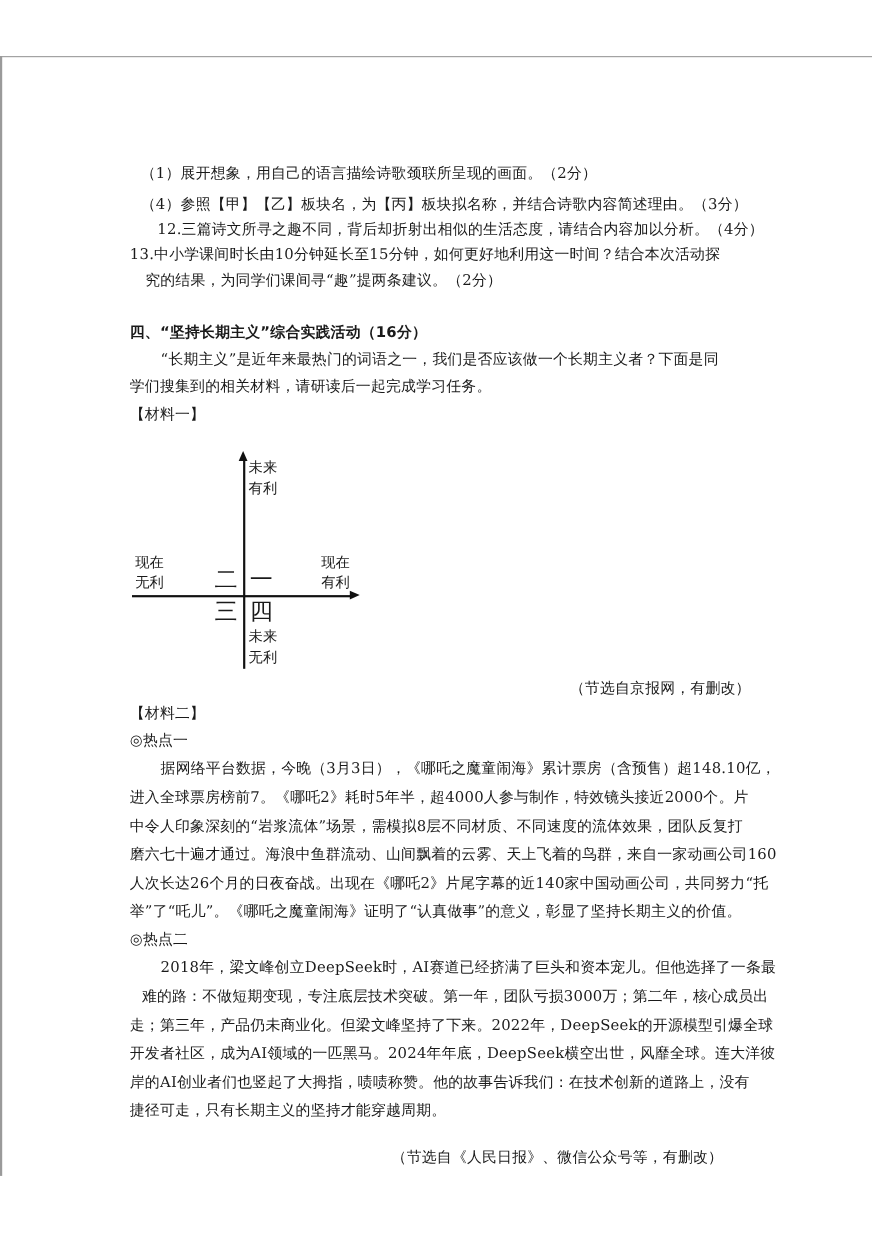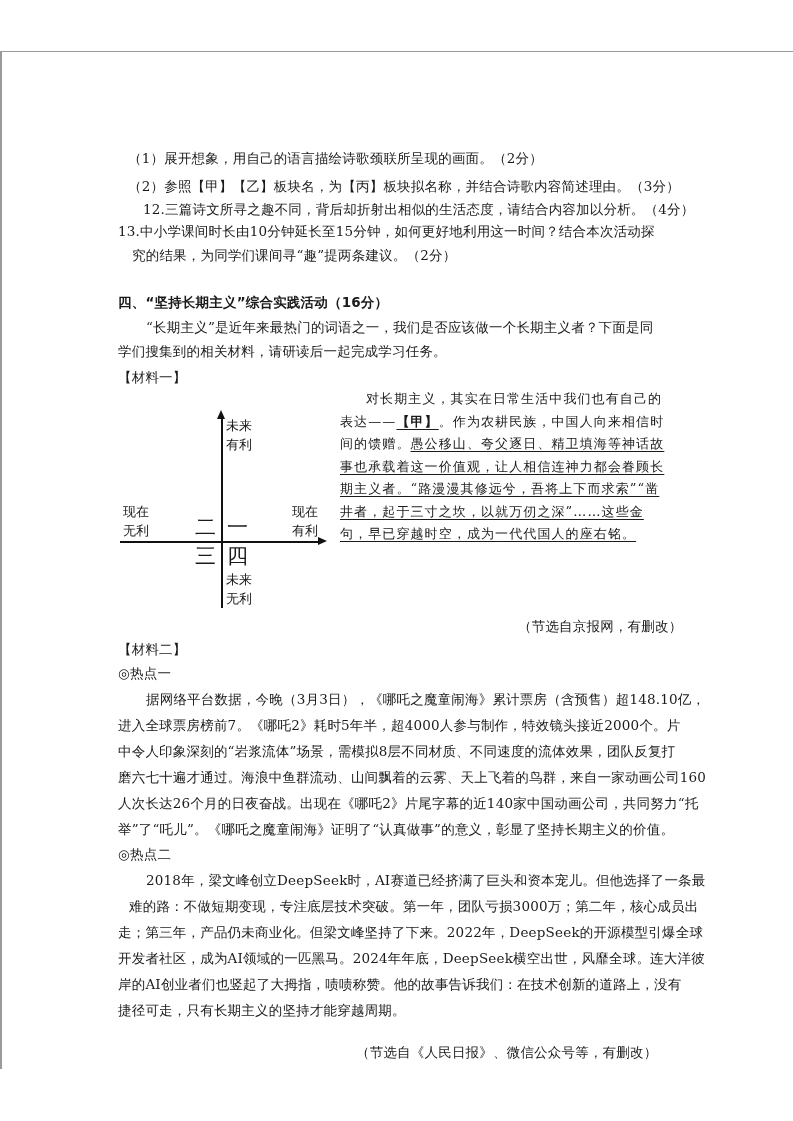--- a/index.html
+++ b/index.html
@@ -24,21 +24,21 @@
   .mat1 p { margin: 0; }
   .indent { text-indent: 26px; }
 </style>
 </head>
 <body>
 
 <div class="top-rule"></div>
 <div class="left-rule"></div>
 
 <div class="line" style="left:128px; top:149px;">（1）展开想象，用自己的语言描绘诗歌颈联所呈现的画面。（2分）</div>
-<div class="line" style="left:128px; top:177px;">（2）参照【甲】【乙】板块名，为【丙】板块拟名称，并结合诗歌内容简述理由。（3分）</div>
+<div class="line" style="left:128px; top:177px;">（4）参照【甲】【乙】板块名，为【丙】板块拟名称，并结合诗歌内容简述理由。（3分）</div>
 <div class="line" style="left:118px; top:200px;margin-left:25px;">12.三篇诗文所寻之趣不同，背后却折射出相似的生活态度，请结合内容加以分析。（4分）</div>
 <div class="line" style="left:118px; top:222px;">13.中小学课间时长由10分钟延长至15分钟，如何更好地利用这一时间？结合本次活动探</div>
 <div class="line" style="left:132px; top:246px;">究的结果，为同学们课间寻“趣”提两条建议。（2分）</div>
 
 <div class="line bold" style="left:118px; top:293px;">四、“坚持长期主义”综合实践活动（16分）</div>
 <div class="line" style="left:146px; top:318px;">“长期主义”是近年来最热门的词语之一，我们是否应该做一个长期主义者？下面是同</div>
 <div class="line" style="left:118px; top:342px;">学们搜集到的相关材料，请研读后一起完成学习任务。</div>
 
 <div class="line" style="left:118px; top:368px;">【材料一】</div>
 
@@ -65,21 +65,20 @@
     <div>有利</div>
   </div>
 
   <div class="quad" style="left:112px; top:105px;">一</div>
   <div class="quad" style="left:80px; top:105px;">二</div>
   <div class="quad" style="left:80px; top:134px;">三</div>
   <div class="quad" style="left:112px; top:134px;">四</div>
 </div>
 
 <div class="mat1">
-  <p class="indent"><span>对长期主义，其实在日常生活中我们也有自己的表达——</span><span class="u bold">【甲】</span><span>。作为农耕民族，中国人向来相信时间的馈赠。</span><span class="u">愚公移山、夸父逐日、精卫填海等神话故事也承载着这一价值观，让人相信连神力都会眷顾长期主义者。“路漫漫其修远兮，吾将上下而求索”“凿井者，起于三寸之坎，以就万仞之深”……这些金句，早已穿越时空，成为一代代国人的座右铭。</span></p>
 </div>
 <div class="line" style="left:518px; top:617px;">（节选自京报网，有删改）</div>
 
 <div class="line" style="left:118px; top:640px;">【材料二】</div>
 <div class="line" style="left:118px; top:664px;">◎热点一</div>
 
 <div class="line" style="left:146px; top:690px;">据网络平台数据，今晚（3月3日），《哪吒之魔童闹海》累计票房（含预售）超148.10亿，</div>
 <div class="line" style="left:118px; top:716px;">进入全球票房榜前7。《哪吒2》耗时5年半，超4000人参与制作，特效镜头接近2000个。片</div>
 <div class="line" style="left:118px; top:742px;">中令人印象深刻的“岩浆流体”场景，需模拟8层不同材质、不同速度的流体效果，团队反复打</div>
 <div class="line" style="left:118px; top:768px;">磨六七十遍才通过。海浪中鱼群流动、山间飘着的云雾、天上飞着的鸟群，来自一家动画公司160</div>

